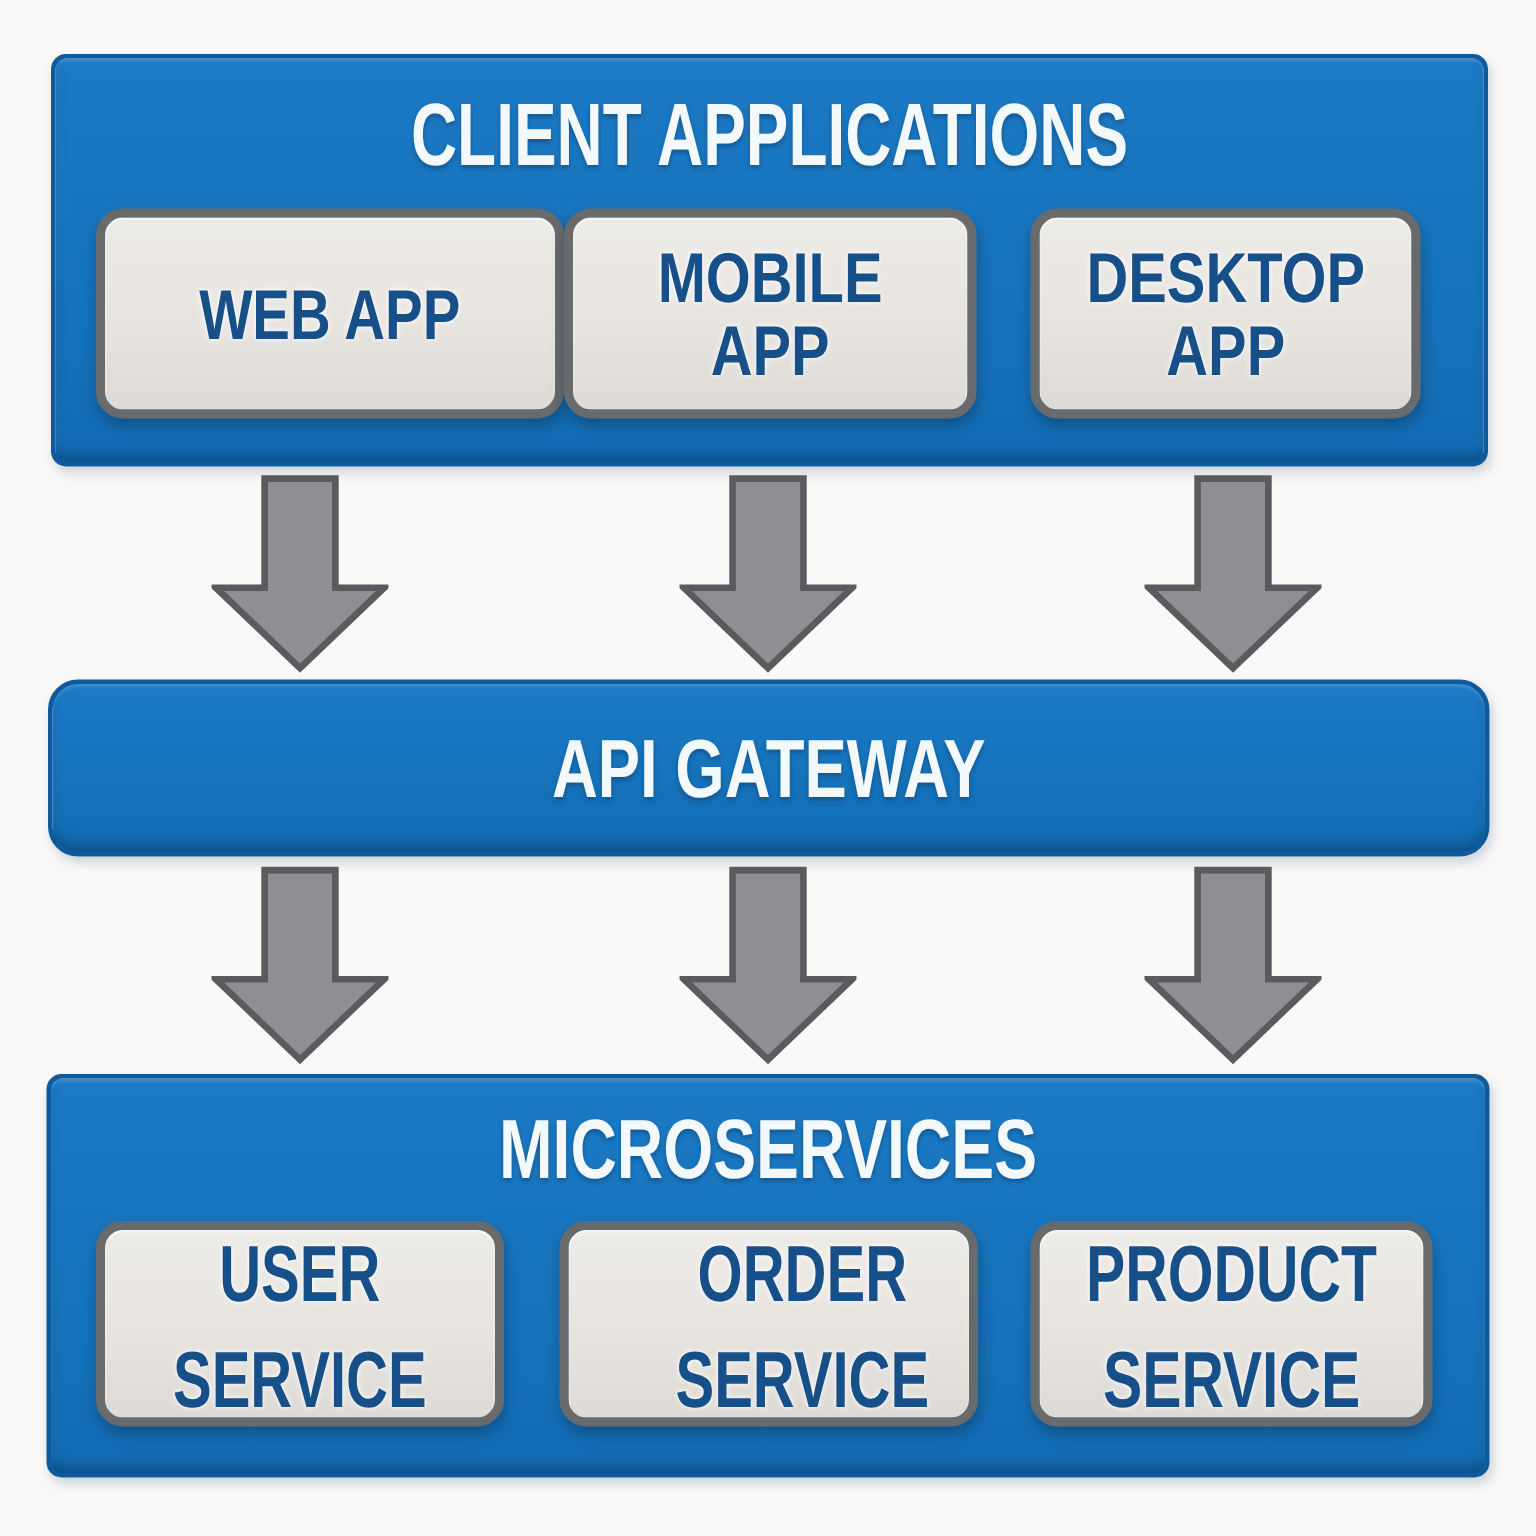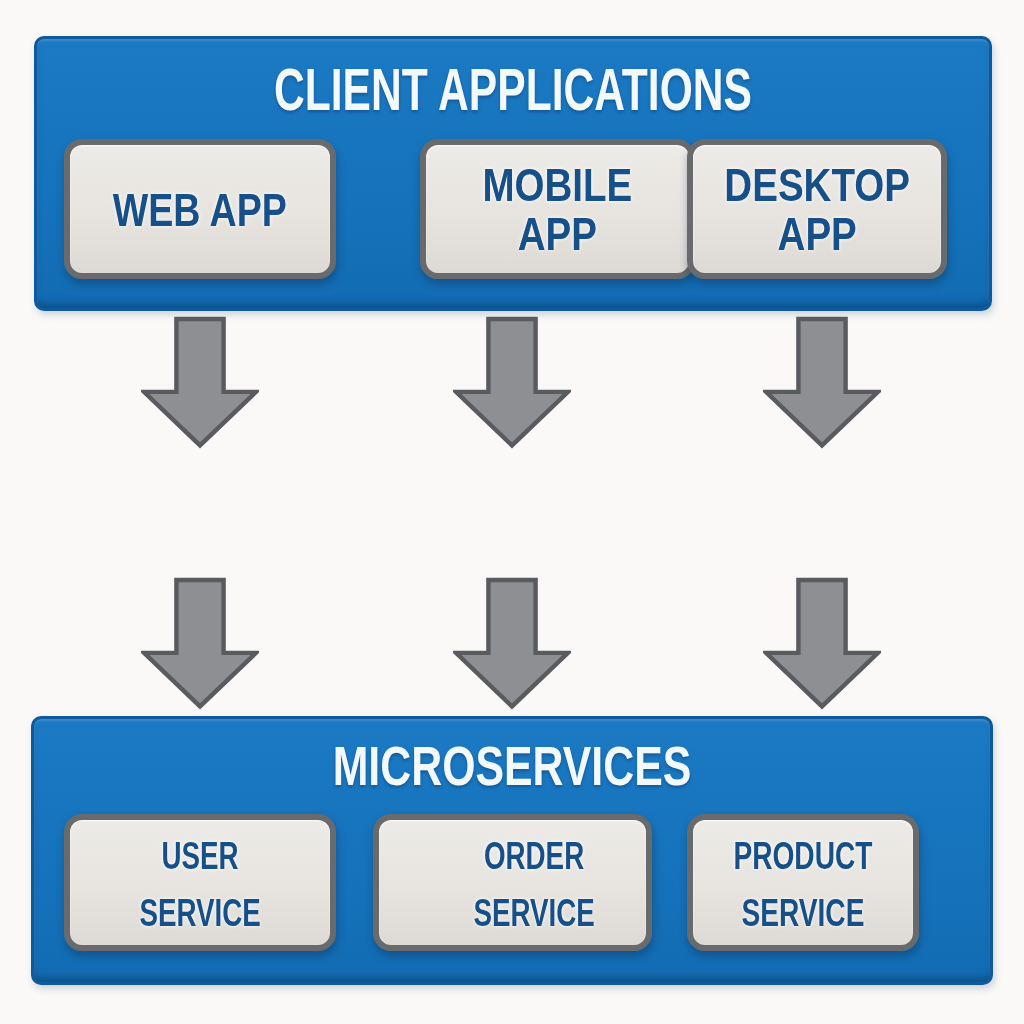--- a/index.html
+++ b/index.html
@@ -54,31 +54,31 @@
     display: flex;
     align-items: center;
     justify-content: center;
     text-align: center;
     color: var(--chip-text, #174f88);
     font-weight: bold;
     white-space: pre-line;
     text-shadow: 0 0 5px rgba(255, 255, 255, 0.9), 0 0 2px rgba(255, 255, 255, 0.6);
   }
   .chip-row1 { top: 100px; height: 140px; font-size: 47px; line-height: 49px; }
-  .chip-row2 { top: 95px; height: 137px; font-size: 38px; line-height: 57px; padding-top: 4px; }
+  .chip-row2 { top: 95px; height: 137px; font-size: 53px; line-height: 71px; padding-top: 4px; }
   .chip-label { display: block; }
-  .chip-web     { left: 27px;  width: 272px; }
-  .chip-mobile  { left: 339px; width: 275px; margin-left: 44px; }
+  .chip-web     { left: 27px;  width: 312px; }
+  .chip-mobile  { left: 339px; width: 275px; }
   .chip-desktop { left: 650px; width: 260px; }
   .chip-web .chip-label     { transform: scaleX(0.80); }
   .chip-mobile .chip-label  { transform: scaleX(0.82); }
   .chip-desktop .chip-label { transform: scaleX(0.82); }
   .chip-user    { left: 30px;  width: 272px; }
   .chip-order   { left: 339px; width: 279px; padding-left: 44px; }
-  .chip-product { left: 653px; width: 232px; }
+  .chip-product { left: 653px; width: 268px; }
   .chip-user .chip-label    { transform: scaleX(0.73); }
   .chip-order .chip-label   { transform: scaleX(0.73); }
   .chip-product .chip-label { transform: scaleX(0.74); }
 
   .arrow {
     position: absolute;
     width: 118px;
     height: 133px;
   }
   .arrow path {
@@ -116,20 +116,23 @@
   <svg class="arrow arrow-row1 arrow-col1" viewBox="0 0 120 134" aria-hidden="true">
     <path d="M36 2.5 H84 V76.5 H117 L60 131 L3 76.5 H36 Z"></path>
   </svg>
   <svg class="arrow arrow-row1 arrow-col2" viewBox="0 0 120 134" aria-hidden="true">
     <path d="M36 2.5 H84 V76.5 H117 L60 131 L3 76.5 H36 Z"></path>
   </svg>
   <svg class="arrow arrow-row1 arrow-col3" viewBox="0 0 120 134" aria-hidden="true">
     <path d="M36 2.5 H84 V76.5 H117 L60 131 L3 76.5 H36 Z"></path>
   </svg>
 
+  <div class="panel panel-gateway">
+    <div class="panel-title title-gateway">API GATEWAY</div>
+  </div>
 
   <svg class="arrow arrow-row2 arrow-col1" viewBox="0 0 120 134" aria-hidden="true">
     <path d="M36 2.5 H84 V76.5 H117 L60 131 L3 76.5 H36 Z"></path>
   </svg>
   <svg class="arrow arrow-row2 arrow-col2" viewBox="0 0 120 134" aria-hidden="true">
     <path d="M36 2.5 H84 V76.5 H117 L60 131 L3 76.5 H36 Z"></path>
   </svg>
   <svg class="arrow arrow-row2 arrow-col3" viewBox="0 0 120 134" aria-hidden="true">
     <path d="M36 2.5 H84 V76.5 H117 L60 131 L3 76.5 H36 Z"></path>
   </svg>

